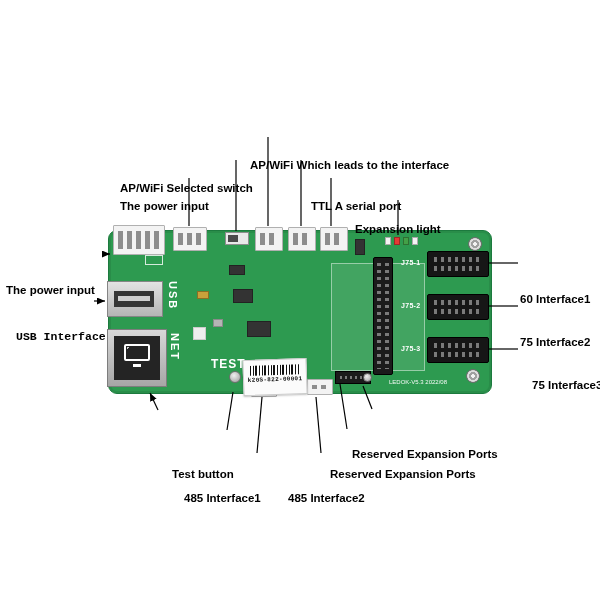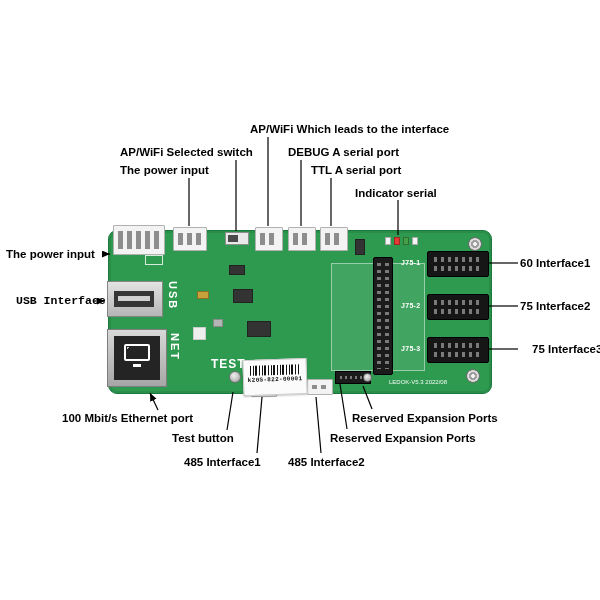--- a/index.html
+++ b/index.html
@@ -1,21 +1,21 @@
 <!DOCTYPE html>
 <html><head>
 <meta charset="utf-8">
 <style>
   html,body{margin:0;padding:0;background:#fff;}
   .stage{position:relative;width:600px;height:600px;background:#fff;overflow:hidden;
          font-family:"Liberation Sans",sans-serif;}
 
   
   .lbl{position:absolute;font:700 11.5px "Liberation Sans",sans-serif;color:#000;
-       white-space:nowrap;line-height:14px;}
+       white-space:nowrap;line-height:14px;margin-top:36px;}
 
   
   .board{position:absolute;left:108px;top:230px;width:382px;height:162px;
          background:#2d9a50;border:1px solid #1c7a3e;border-radius:9px;
          box-shadow:inset 0 0 0 2px rgba(0,0,0,.08);}
   .board *{position:absolute;box-sizing:border-box;}
 
   .hole{width:14px;height:14px;border-radius:50%;border:1px solid #6e6e6e;
         background:radial-gradient(circle,#f2f2f2 0 2px,#a0a0a0 2px 4px,#dedede 4px 6px,#8f8f8f 6px 7px);}
 
@@ -171,29 +171,27 @@
       <line x1="227" y1="430" x2="233" y2="392"></line>
       <line x1="257" y1="453" x2="262" y2="397"></line>
       <line x1="321" y1="453" x2="316" y2="397"></line>
       <line x1="372" y1="409" x2="363" y2="386"></line>
       <line x1="347" y1="429" x2="340" y2="384"></line>
     </g>
   </svg>
 
   <div class="lbl" style="left:250px;top:122px;">AP/WiFi Which leads to the interface</div>
   <div class="lbl" style="left:120px;top:145px;">AP/WiFi Selected switch</div>
-  <div class="lbl" style="left:288px;top:145px;">DEBUG A serial port</div>
   <div class="lbl" style="left:120px;top:163px;">The power input</div>
   <div class="lbl" style="left:311px;top:163px;">TTL A serial port</div>
-  <div class="lbl" style="left:355px;top:186px;">Indicator serial</div>
+  <div class="lbl" style="left:355px;top:186px;">Expansion light</div>
   <div class="lbl" style="left:6px;top:247px;">The power input</div>
   <div class="lbl" style="left:16px;top:294px;font-family:Liberation Mono, monospace;">USB Interface</div>
   <div class="lbl" style="left:520px;top:256px;">60 Interface1</div>
   <div class="lbl" style="left:520px;top:299px;">75 Interface2</div>
   <div class="lbl" style="left:532px;top:342px;">75 Interface3</div>
-  <div class="lbl" style="left:62px;top:411px;">100 Mbit/s Ethernet port</div>
   <div class="lbl" style="left:172px;top:431px;">Test button</div>
   <div class="lbl" style="left:184px;top:455px;">485 Interface1</div>
   <div class="lbl" style="left:288px;top:455px;">485 Interface2</div>
   <div class="lbl" style="left:352px;top:411px;">Reserved Expansion Ports</div>
   <div class="lbl" style="left:330px;top:431px;">Reserved Expansion Ports</div>
 
 </div>
 
 </body></html>

